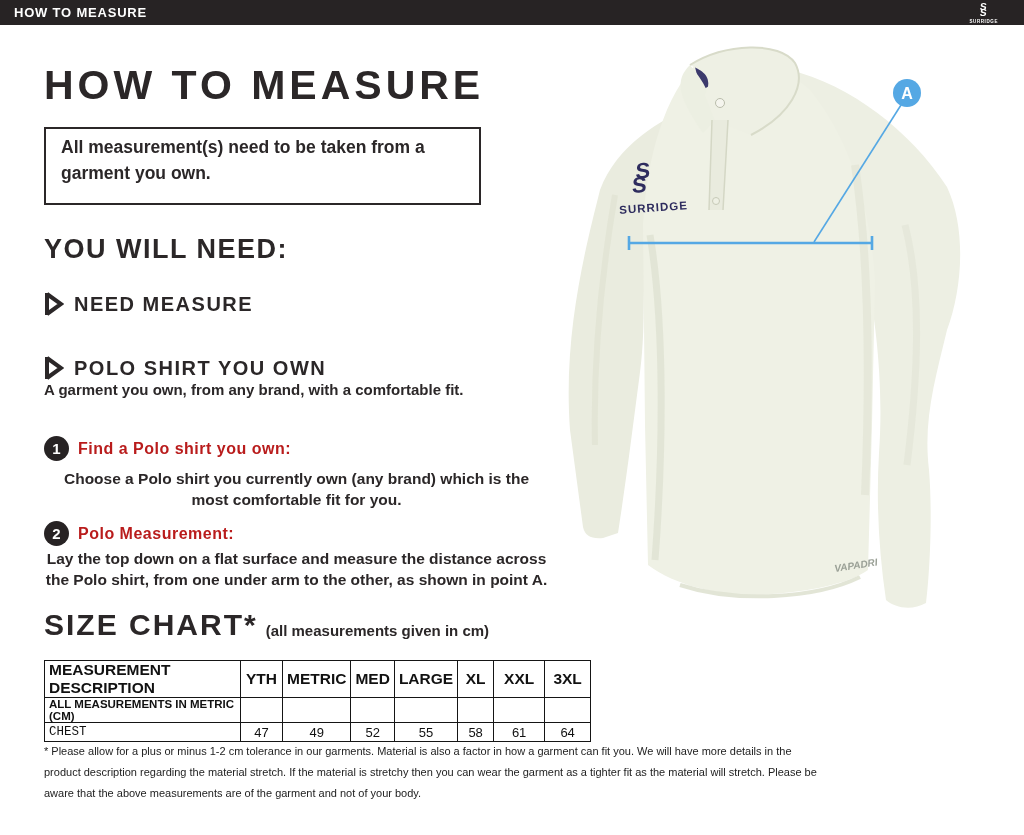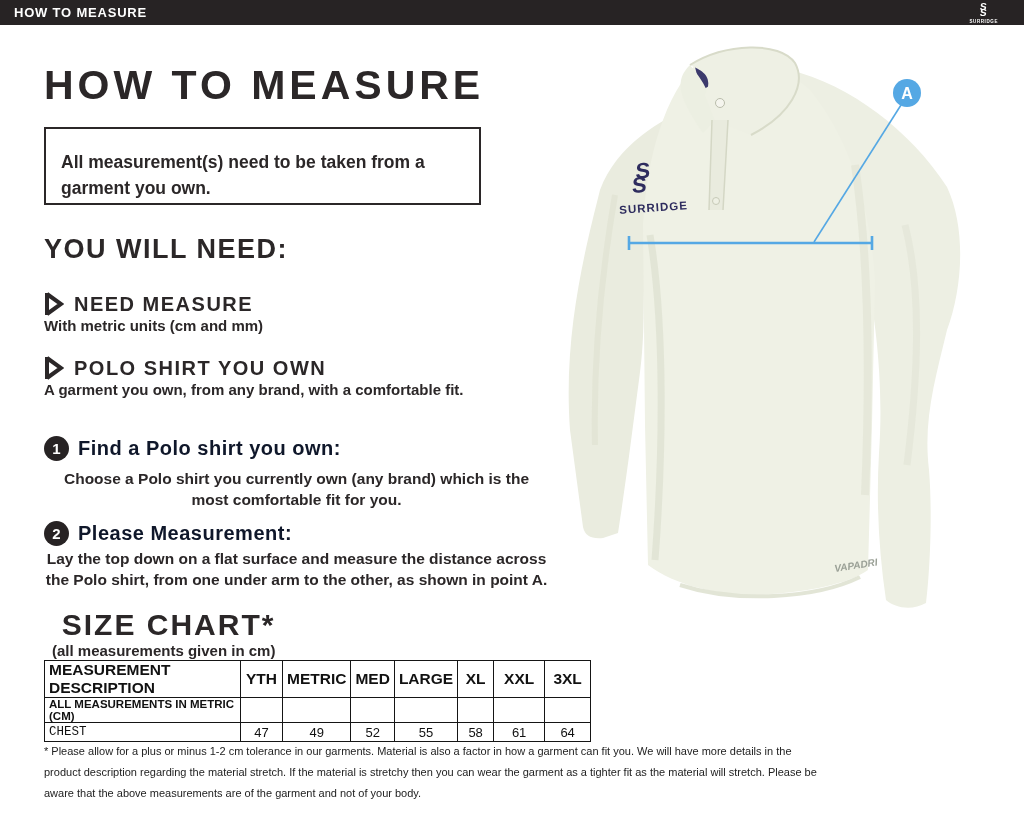--- a/index.html
+++ b/index.html
@@ -14,35 +14,35 @@
   .topbar-title { color:#ffffff; font-size:13px; font-weight:bold; letter-spacing:0.8px; }
   .bar-logo { display:flex; flex-direction:column; align-items:center; margin-right:18px; padding-top:2px; }
   .s-stack { display:flex; flex-direction:column; align-items:center; line-height:6.5px; }
   .s-stack span { font-size:10px; font-weight:bold; transform:skewX(-8deg); }
   .bar-logo .s-stack span { color:#fff; }
   .bar-logo .brand-word { color:#fff; font-size:4.5px; font-weight:bold; letter-spacing:0.6px; margin-top:2px; }
 
   
   .h1 { left:44px; top:62px; font-size:41px; font-weight:bold; letter-spacing:4px; color:#2b2728; }
   .notice-box { left:44px; top:127px; width:437px; height:78px; border:2px solid #2b2728;
-    padding:20px 15px; }
+    padding:5px 15px; }
   .notice-box p { font-size:17.5px; font-weight:bold; color:#2b2728; line-height:26px; }
   .h2 { font-size:27px; font-weight:bold; letter-spacing:1.5px; color:#2b2728; }
   .need-head { left:44px; top:234px; }
 
   .need-item-title { font-size:20px; font-weight:bold; letter-spacing:1.5px; color:#2b2728; }
   .need-item-sub { font-size:15px; font-weight:bold; color:#2b2728; }
   .tri-icon { display:inline-block; width:20px; height:24px; }
 
   .step-badge { width:25px; height:25px; border-radius:50%; background:#272324; color:#fff;
     font-size:15px; font-weight:bold; display:flex; align-items:center; justify-content:center; }
-  .step-title { font-size:20px; font-weight:bold; letter-spacing:0.5px; color:#0f172a; }
+  .step-title { font-size:16px; font-weight:bold; letter-spacing:0.5px; color:#b91c1c; }
   .step-body { font-size:15.5px; font-weight:bold; color:#2b2728; line-height:21px; width:505px;text-align:center; }
 
-  .sizechart-head { left:44px; top:608px; display:flex; align-items:flex-end;flex-direction:column; }
+  .sizechart-head { left:44px; top:608px; display:flex; align-items:flex-end; }
   .sizechart-head .h2big { font-size:30px; font-weight:bold; letter-spacing:2px; color:#2b2728; }
   .sizechart-sub { font-size:15px; font-weight:bold; color:#2b2728; margin-left:8px; padding-bottom:3px; }
 
   
   table.size { left:44px; top:660px; border-collapse:collapse; table-layout:fixed; }
   table.size th, table.size td { border:1.6px solid #151515; color:#111; padding:0 4px; }
   table.size thead th { font-size:15.5px; font-weight:bold; height:27px; text-align:center; }
   table.size thead th.desc { text-align:left; }
   table.size tr.metric th { font-size:11.5px; font-weight:bold; height:18px; text-align:left; }
   table.size tr.metric td { height:18px; }
@@ -78,39 +78,38 @@
   </div>
 
   <div class="abs h2 need-head">YOU WILL NEED:</div>
 
   <div class="abs" style="left:44px; top:292px; display:flex; align-items:center; gap:10px;">
     <svg class="tri-icon" viewBox="0 0 20 24">
       <path d="M3 1 L3 23 M3 2 L17 12 L3 22" fill="none" stroke="#2b2728" stroke-width="4" stroke-linejoin="miter"></path>
     </svg>
     <span class="need-item-title">NEED MEASURE</span>
   </div>
-  <div class="abs need-item-sub" style="left:44px; top:317px;">With metric units (cm and mm)</div>
 
   <div class="abs" style="left:44px; top:356px; display:flex; align-items:flex-end; gap:10px;">
     <svg class="tri-icon" viewBox="0 0 20 24">
       <path d="M3 1 L3 23 M3 2 L17 12 L3 22" fill="none" stroke="#2b2728" stroke-width="4" stroke-linejoin="miter"></path>
     </svg>
     <span class="need-item-title">POLO SHIRT YOU OWN</span>
   </div>
   <div class="abs need-item-sub" style="left:44px; top:381px;">A garment you own, from any brand, with a comfortable fit.</div>
 
   <div class="abs" style="left:44px; top:436px; display:flex; align-items:center; gap:9px;">
     <span class="step-badge">1</span>
     <span class="step-title">Find a Polo shirt you own:</span>
   </div>
   <div class="abs step-body" style="left:44px; top:468px;">Choose a Polo shirt you currently own (any brand) which is the most comfortable fit for you.</div>
 
   <div class="abs" style="left:44px; top:521px; display:flex; align-items:center; gap:9px;">
     <span class="step-badge">2</span>
-    <span class="step-title">Please Measurement:</span>
+    <span class="step-title">Polo Measurement:</span>
   </div>
   <div class="abs step-body" style="left:44px; top:548px;">Lay the top down on a flat surface and measure the distance across the Polo shirt, from one under arm to the other, as shown in point A.</div>
 
   <div class="abs sizechart-head">
     <span class="h2big">SIZE CHART*</span>
     <span class="sizechart-sub">(all measurements given in cm)</span>
   </div>
 
   <table class="abs size">
     <colgroup>

